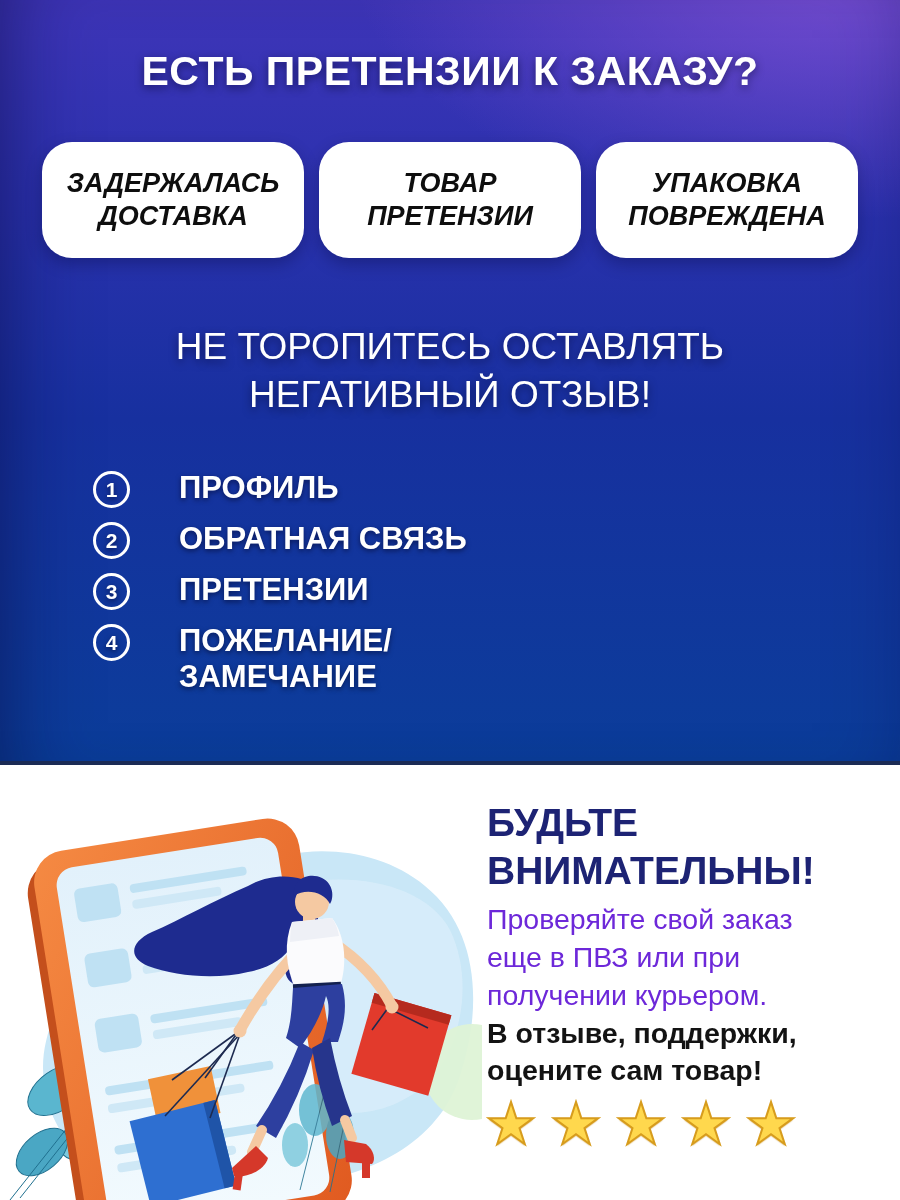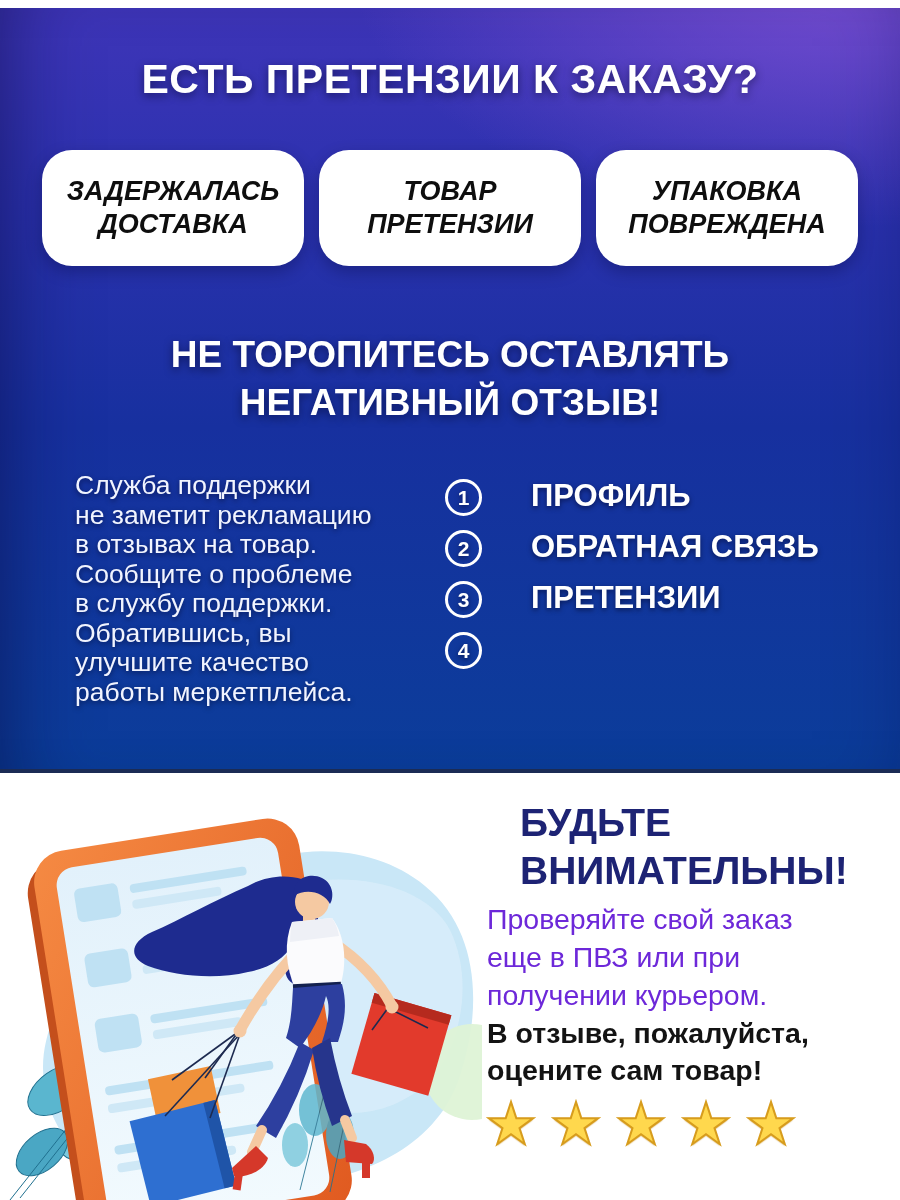--- a/index.html
+++ b/index.html
@@ -2,42 +2,42 @@
 <html><head>
 <meta charset="utf-8">
 <style>
   html,body{margin:0;padding:0;background:#ffffff;}
   .poster{
     position:relative;width:900px;height:1200px;overflow:hidden;background:#ffffff;
     font-family:"Liberation Sans",sans-serif;
   }
   
   .hero{
-    position:absolute;left:0;top:8px;width:900px;height:761px;
+    position:absolute;left:0;top:0;width:900px;height:761px;
     background:
       radial-gradient(95% 60% at 94% -6%, rgba(124,80,212,.95) 0%, rgba(124,80,212,0) 58%),
       linear-gradient(180deg,#3e35b8 0%, #2b31ae 26%, #17309f 55%, #0b3d9a 100%);
     border-bottom:4px solid #1b2b55;
     box-shadow:inset 70px 0 90px -70px rgba(8,10,60,.6), inset -50px 0 90px -70px rgba(8,10,60,.35);
   }
   .hero-title{
     position:absolute;top:48px;left:0;width:100%;text-align:center;
     color:#ffffff;font-weight:bold;font-size:41px;letter-spacing:.5px;
     text-shadow:0 3px 8px rgba(0,0,30,.5);
   }
   .cards{position:absolute;top:142px;left:42px;width:816px;display:flex;gap:15px;}
   .card{
     flex:1;height:116px;background:#ffffff;border-radius:30px;
     display:flex;align-items:center;justify-content:center;text-align:center;
     font-weight:bold;font-size:27px;line-height:1.22;color:#0e0e0e;
     white-space:pre-line;box-shadow:0 6px 16px rgba(0,0,40,.28);font-style:italic;
   }
   .hero-subtitle{
     position:absolute;top:323px;left:0;width:100%;text-align:center;
-    color:#ffffff;font-weight:bold;font-size:37px;line-height:1.29;white-space:pre-line;
+    color:#ffffff;font-weight:normal;font-size:37px;line-height:1.29;white-space:pre-line;
     text-shadow:0 3px 8px rgba(0,0,30,.5);
   }
   .info{position:absolute;top:463px;left:75px;display:flex;align-items:flex-start;}
   .info-paragraph{
     width:352px;font-size:26.5px;line-height:29.5px;color:#f1f4ff;
     white-space:pre-line;text-shadow:0 2px 5px rgba(0,0,30,.55);
   }
   .steps{margin-left:18px;padding-top:7px;}
   .step{
     display:flex;align-items:flex-start;gap:17px;margin-bottom:13px;
@@ -47,21 +47,21 @@
   .step-num{
     flex:0 0 auto;box-sizing:border-box;width:37px;height:37px;margin-top:1px;
     border:3px solid #ffffff;border-radius:50%;
     display:flex;align-items:center;justify-content:center;
     font-size:21px;font-weight:bold;
   }
   .step-label{white-space:pre-line;max-width:335px;margin-left:32px;}
   
   .footer-heading{
     position:absolute;top:799px;left:487px;color:#1d2374;
-    font-weight:bold;font-size:39px;line-height:1.24;white-space:pre-line;margin-left:33px;
+    font-weight:bold;font-size:39px;line-height:1.24;white-space:pre-line;
   }
   .footer-body{
     position:absolute;top:901px;left:487px;color:#6d28d9;
     font-size:28.5px;line-height:1.33;white-space:pre-line;
   }
   .footer-body-bold{
     position:absolute;top:1015px;left:487px;color:#131313;
     font-weight:bold;font-size:28.5px;line-height:1.3;white-space:pre-line;
   }
   .stars{position:absolute;top:1093px;left:485px;display:flex;gap:13px;}
@@ -87,43 +87,37 @@
       <div class="card">ТОВАР
 ПРЕТЕНЗИИ</div>
       <div class="card">УПАКОВКА
 ПОВРЕЖДЕНА</div>
     </div>
 
     <div class="hero-subtitle">НЕ ТОРОПИТЕСЬ ОСТАВЛЯТЬ
 НЕГАТИВНЫЙ ОТЗЫВ!</div>
 
     <div class="info">
-      <div class="info-paragraph">Служба поддержки
-не заметит рекламацию
-в отзывах на товар.
-Сообщите о проблеме
-в службу поддержки.
-Обратившись, вы
-улучшите качество
-работы меркетплейса.</div>
       <div class="steps">
         <div class="step">
           <span class="step-num">1</span>
           <span class="step-label">ПРОФИЛЬ</span>
         </div>
         <div class="step">
           <span class="step-num">2</span>
           <span class="step-label">ОБРАТНАЯ СВЯЗЬ</span>
         </div>
         <div class="step">
           <span class="step-num">3</span>
           <span class="step-label">ПРЕТЕНЗИИ</span>
         </div>
         <div class="step">
           <span class="step-num">4</span>
+          <span class="step-label">ПОЖЕЛАНИЕ/
+ЗАМЕЧАНИЕ</span>
         </div>
       </div>
     </div>
   </div>
 
   <div class="illustration">
     <svg width="482" height="420" viewBox="0 0 482 420" xmlns="http://www.w3.org/2000/svg">
       <defs>
         <linearGradient id="gradOrange" x1="0" y1="0" x2="1" y2="1">
           <stop offset="0" stop-color="#f58a43"></stop>
@@ -228,21 +222,21 @@
         <circle cx="392" cy="227" r="6.5" fill="#f5c9a2"></circle>
       </g>
     </svg>
   </div>
 
   <div class="footer-heading">БУДЬТЕ
 ВНИМАТЕЛЬНЫ!</div>
   <div class="footer-body">Проверяйте свой заказ
 еще в ПВЗ или при
 получении курьером.</div>
-  <div class="footer-body-bold">В отзыве, пожалуйста,
+  <div class="footer-body-bold">В отзыве, поддержки,
 оцените сам товар!</div>
   <div class="stars">
       <span class="star">★</span>
       <span class="star">★</span>
       <span class="star">★</span>
       <span class="star">★</span>
       <span class="star">★</span>
     </div>
 
 </div>

